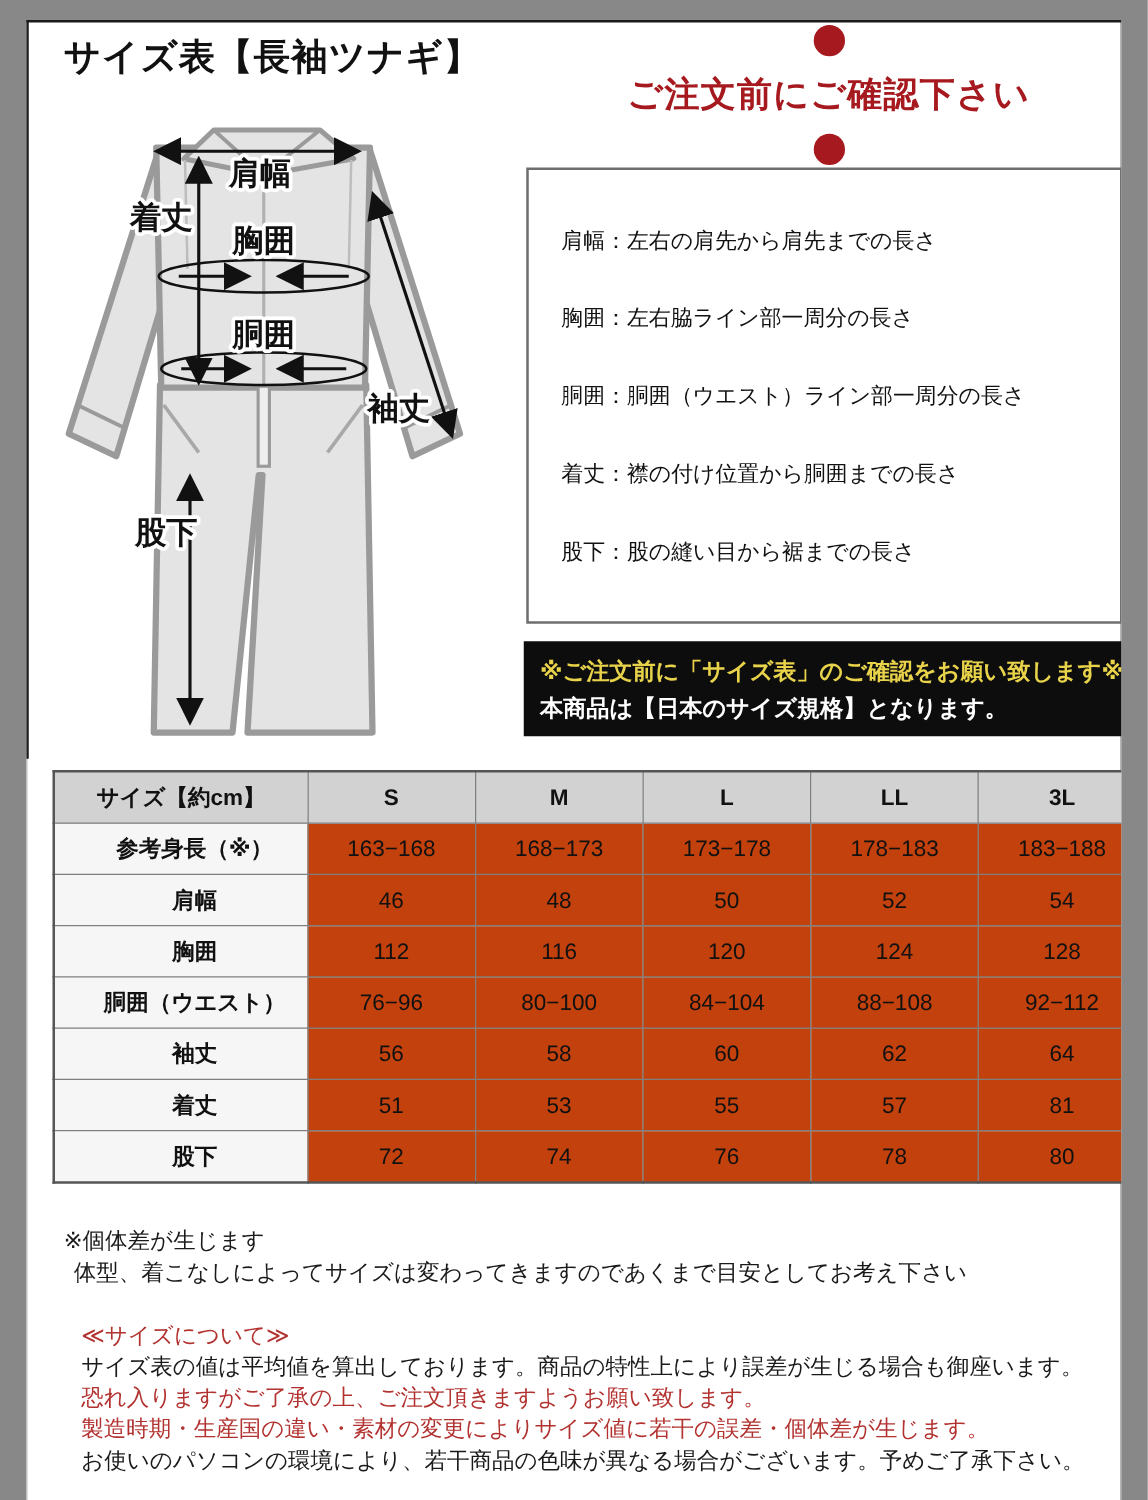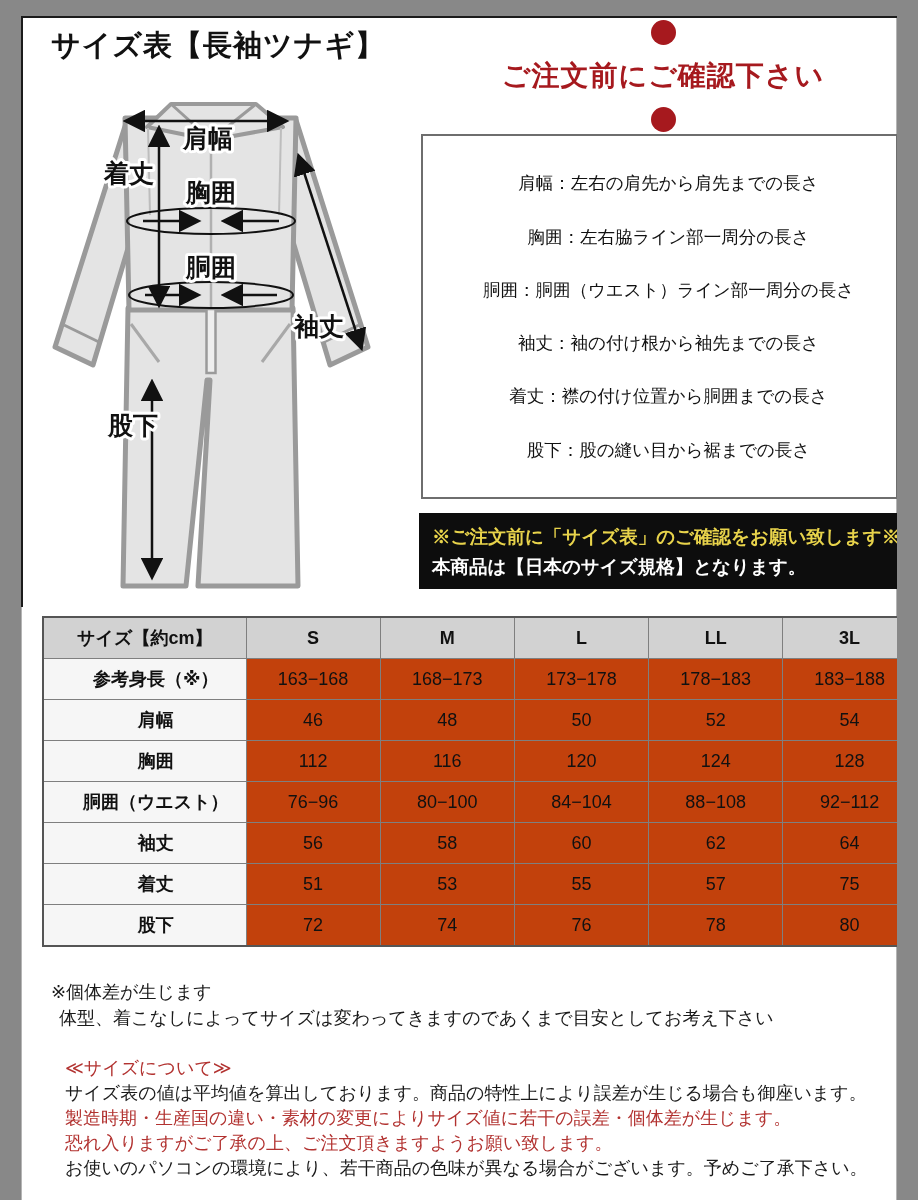--- a/index.html
+++ b/index.html
@@ -21,30 +21,28 @@
     display:flex; align-items:center; justify-content:center; gap:12px;flex-direction:column;
   }
   .notice-heading .txt{font-size:28px; font-weight:bold; color:#A6191E; letter-spacing:1px; white-space:nowrap;}
   .dot{width:25px;height:25px;border-radius:50%;background:#A6191E;flex:0 0 auto;}
 
   .def-box{
     position:absolute; left:400px; top:118px; width:477px; height:365px;
     border:2px solid #6e6e6e; box-sizing:border-box;
     display:flex; flex-direction:column; justify-content:space-evenly;
     padding:6px 8px 6px 26px;
-    text-align:center;
   }
   .def-box .line{font-size:17.5px; color:#111; font-weight:500; white-space:nowrap;}
 
   .black-box{
     position:absolute; left:398px; top:497px; width:488px; height:76px;
     background:#0d0d0d; box-sizing:border-box;
     display:flex; flex-direction:column; justify-content:center; gap:5px;
     padding-left:13px;
-    font-family:Liberation Serif, serif;
   }
   .black-box .yellow{color:#E8D34B; font-size:18.5px; font-weight:bold; white-space:nowrap;}
   .black-box .white{color:#ffffff; font-size:18.5px; font-weight:bold; white-space:nowrap;}
 
   .diagram{position:absolute; left:26px; top:84px; width:344px; height:506px;}
   .mlabel{
     font-family:"Liberation Sans","DejaVu Sans",sans-serif;
     font-size:25px; font-weight:600; fill:#111;
     stroke:#fff; stroke-width:6px; paint-order:stroke; stroke-linejoin:round;
   }
@@ -128,21 +126,20 @@
       <text class="mlabel" x="164" y="176" text-anchor="middle">胴囲</text>
       <text class="mlabel" x="272" y="235" text-anchor="middle">袖丈</text>
       <text class="mlabel" x="86" y="334" text-anchor="middle">股下</text>
     </g>
   </svg>
 
   <div class="def-box">
     <div class="line">肩幅：左右の肩先から肩先までの長さ</div>
     <div class="line">胸囲：左右脇ライン部一周分の長さ</div>
     <div class="line">胴囲：胴囲（ウエスト）ライン部一周分の長さ</div>
-    <div class="line">袖丈：袖の付け根から袖先までの長さ</div>
     <div class="line">着丈：襟の付け位置から胴囲までの長さ</div>
     <div class="line">股下：股の縫い目から裾までの長さ</div>
   </div>
 
   <div class="black-box">
     <div class="yellow">※ご注文前に「サイズ表」のご確認をお願い致します※</div>
     <div class="white">本商品は【日本のサイズ規格】となります。</div>
   </div>
 
   <table class="size">
@@ -204,37 +201,37 @@
         <td class="val">60</td>
         <td class="val">62</td>
         <td class="val">64</td>
       </tr>
       <tr>
         <td class="rowlabel">着丈</td>
         <td class="val">51</td>
         <td class="val">53</td>
         <td class="val">55</td>
         <td class="val">57</td>
-        <td class="val">75</td>
+        <td class="val">81</td>
       </tr>
       <tr>
         <td class="rowlabel">股下</td>
         <td class="val">72</td>
         <td class="val">74</td>
         <td class="val">76</td>
         <td class="val">78</td>
         <td class="val">80</td>
       </tr>
     </tbody>
   </table>
 
   <div class="notes-a">
     <div class="nblack">※個体差が生じます</div>
     <div class="nblack" style="padding-left:8px;">体型、着こなしによってサイズは変わってきますのであくまで目安としてお考え下さい</div>
   </div>
   <div class="notes-b">
     <div class="nred">≪サイズについて≫</div>
     <div class="nblack">サイズ表の値は平均値を算出しております。商品の特性上により誤差が生じる場合も御座います。</div>
+    <div class="nred">恐れ入りますがご了承の上、ご注文頂きますようお願い致します。</div>
     <div class="nred">製造時期・生産国の違い・素材の変更によりサイズ値に若干の誤差・個体差が生じます。</div>
-    <div class="nred">恐れ入りますがご了承の上、ご注文頂きますようお願い致します。</div>
     <div class="nblack">お使いのパソコンの環境により、若干商品の色味が異なる場合がございます。予めご了承下さい。</div>
   </div>
 </div>
 
 </body></html>

